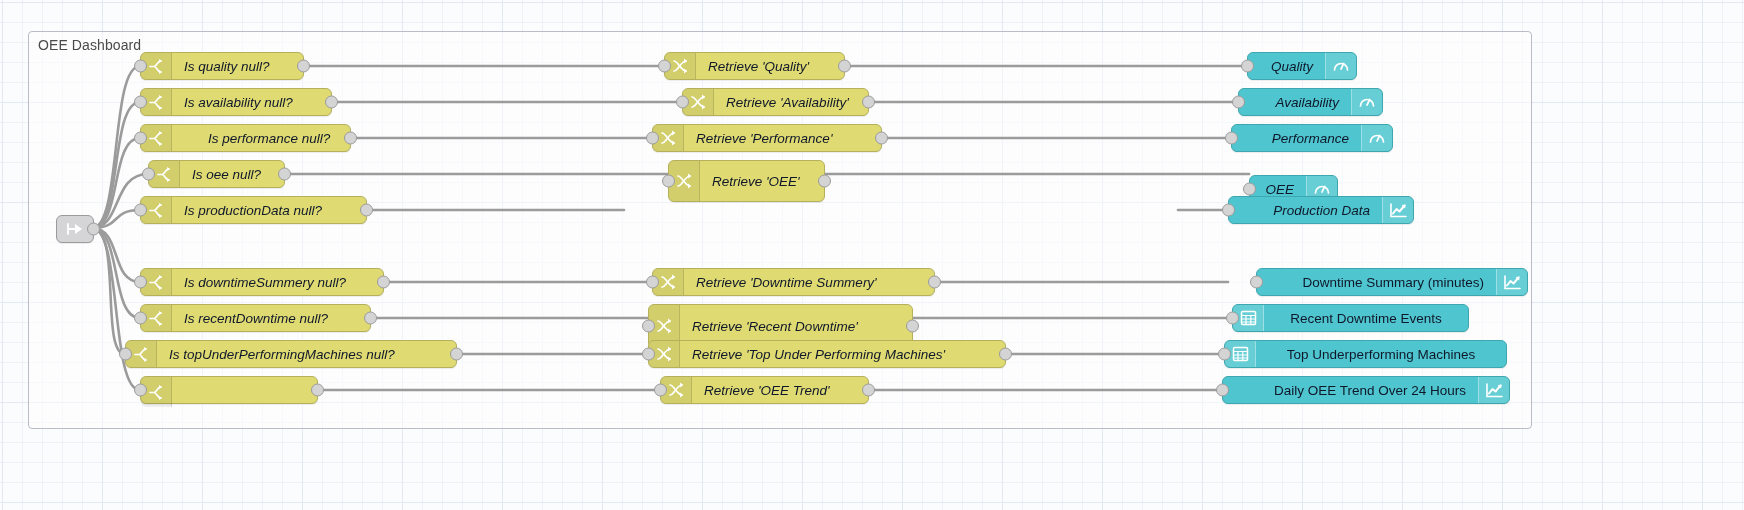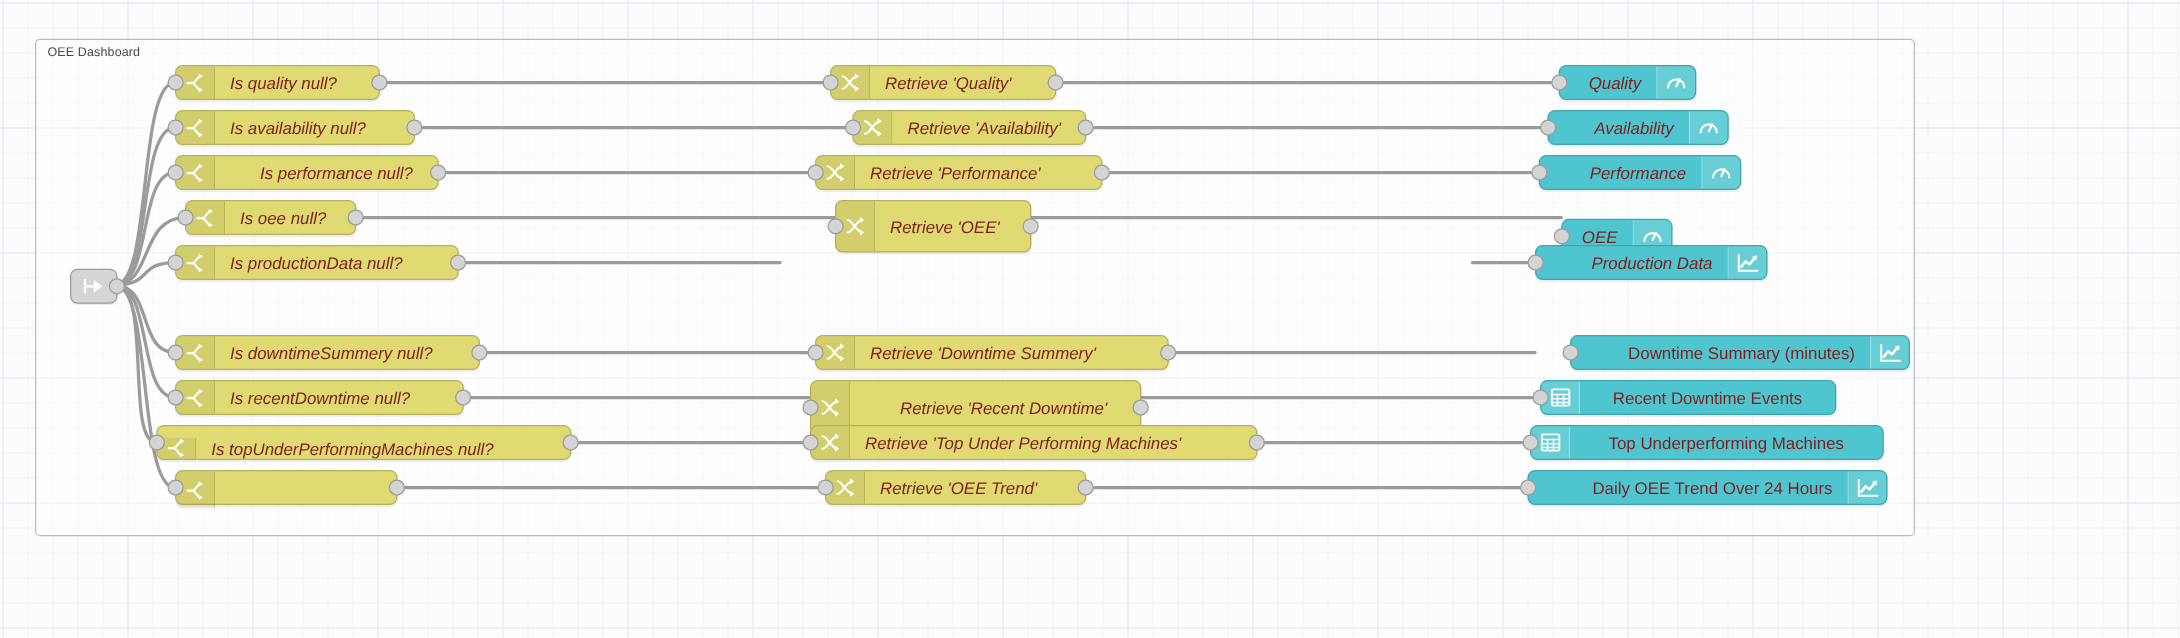--- a/index.html
+++ b/index.html
@@ -28,21 +28,21 @@
     position: absolute;
     border: 1px solid #b9bcc4;
     border-radius: 4px;
     background: rgba(255,255,255,0.45);
     box-sizing: border-box;
   }
   .group-label {
     position: absolute;
     top: 5px;
     left: 9px;
-    font-size: 10px;
+    font-size: 14px;
     color: #4a4a4a;
     letter-spacing: .1px;
     white-space: nowrap;
   }
 
   
   svg.wires {
     position: absolute;
     left: 0; top: 0;
     width: 1744px;
@@ -84,21 +84,21 @@
   .node.yellow .icon-box { background: rgba(0,0,0,.06); border-right: 1px solid rgba(0,0,0,.12); }
   .node.cyan   .icon-box { background: rgba(255,255,255,.14); border-right: 1px solid rgba(255,255,255,.35); }
   .node.cyan   .icon-box.right { border-right: none; border-left: 1px solid rgba(255,255,255,.35); }
 
   .node .label {
     flex: 1 1 auto;
     display: flex;
     align-items: center;
     padding: 0 12px;
     font-size: 13.5px;
-    color: #7f1d1d;
+    color: #0f172a;
     white-space: nowrap;
     overflow: hidden;
   }
   .node.yellow .label { font-style: italic; }
   .node.cyan .label.italic { font-style: italic; }
   .label.center { justify-content: center; }
   .label.right  { justify-content: flex-end; }
 
   
   .port {
@@ -266,21 +266,21 @@
       <svg class="gl" width="17" height="17" viewBox="0 0 17 17">
           <path d="M2,8.5 L6,8.5 M6,8.5 C9,8.5 9,3 13,3 M6,8.5 C9,8.5 9,14 13,14" stroke="#fff" stroke-width="1.7" fill="none" stroke-linecap="round"></path>
           <path d="M11,1 L14,3 L11,5 Z" fill="#fff"></path>
           <path d="M11,12 L14,14 L11,16 Z" fill="#fff"></path>
         </svg>
     </span>
     <span class="label">Is recentDowntime null?</span>
     <span class="port out"></span>
   </div>
 
-  <div class="node yellow" style="left:125px; top:340px; width:332px; height:28px;align-items:flex-end;">
+  <div class="node yellow" style="left:125px; top:340px; width:332px; height:28px;">
     <span class="port in"></span>
     <span class="icon-box">
       <svg class="gl" width="17" height="17" viewBox="0 0 17 17">
           <path d="M2,8.5 L6,8.5 M6,8.5 C9,8.5 9,3 13,3 M6,8.5 C9,8.5 9,14 13,14" stroke="#fff" stroke-width="1.7" fill="none" stroke-linecap="round"></path>
           <path d="M11,1 L14,3 L11,5 Z" fill="#fff"></path>
           <path d="M11,12 L14,14 L11,16 Z" fill="#fff"></path>
         </svg>
     </span>
     <span class="label">Is topUnderPerformingMachines null?</span>
     <span class="port out"></span>
@@ -363,21 +363,21 @@
           <path d="M2,3 C6,3 9,13 14,13" stroke="#fff" stroke-width="1.7" fill="none" stroke-linecap="round"></path>
           <path d="M2,13 C6,13 9,3 14,3" stroke="#fff" stroke-width="1.7" fill="none" stroke-linecap="round"></path>
           <path d="M12,0.6 L15.2,3 L12,5.4 Z" fill="#fff"></path>
           <path d="M12,10.6 L15.2,13 L12,15.4 Z" fill="#fff"></path>
         </svg>
     </span>
     <span class="label">Retrieve 'Downtime Summery'</span>
     <span class="port out"></span>
   </div>
 
-  <div class="node yellow" style="left:648px; top:304px; width:265px; height:44px;gap:28px;">
+  <div class="node yellow" style="left:648px; top:304px; width:265px; height:44px;">
     <span class="port in"></span>
     <span class="icon-box">
       <svg class="gl" width="17" height="17" viewBox="0 0 17 17">
           <path d="M2,3 C6,3 9,13 14,13" stroke="#fff" stroke-width="1.7" fill="none" stroke-linecap="round"></path>
           <path d="M2,13 C6,13 9,3 14,3" stroke="#fff" stroke-width="1.7" fill="none" stroke-linecap="round"></path>
           <path d="M12,0.6 L15.2,3 L12,5.4 Z" fill="#fff"></path>
           <path d="M12,10.6 L15.2,13 L12,15.4 Z" fill="#fff"></path>
         </svg>
     </span>
     <span class="label">Retrieve 'Recent Downtime'</span>

